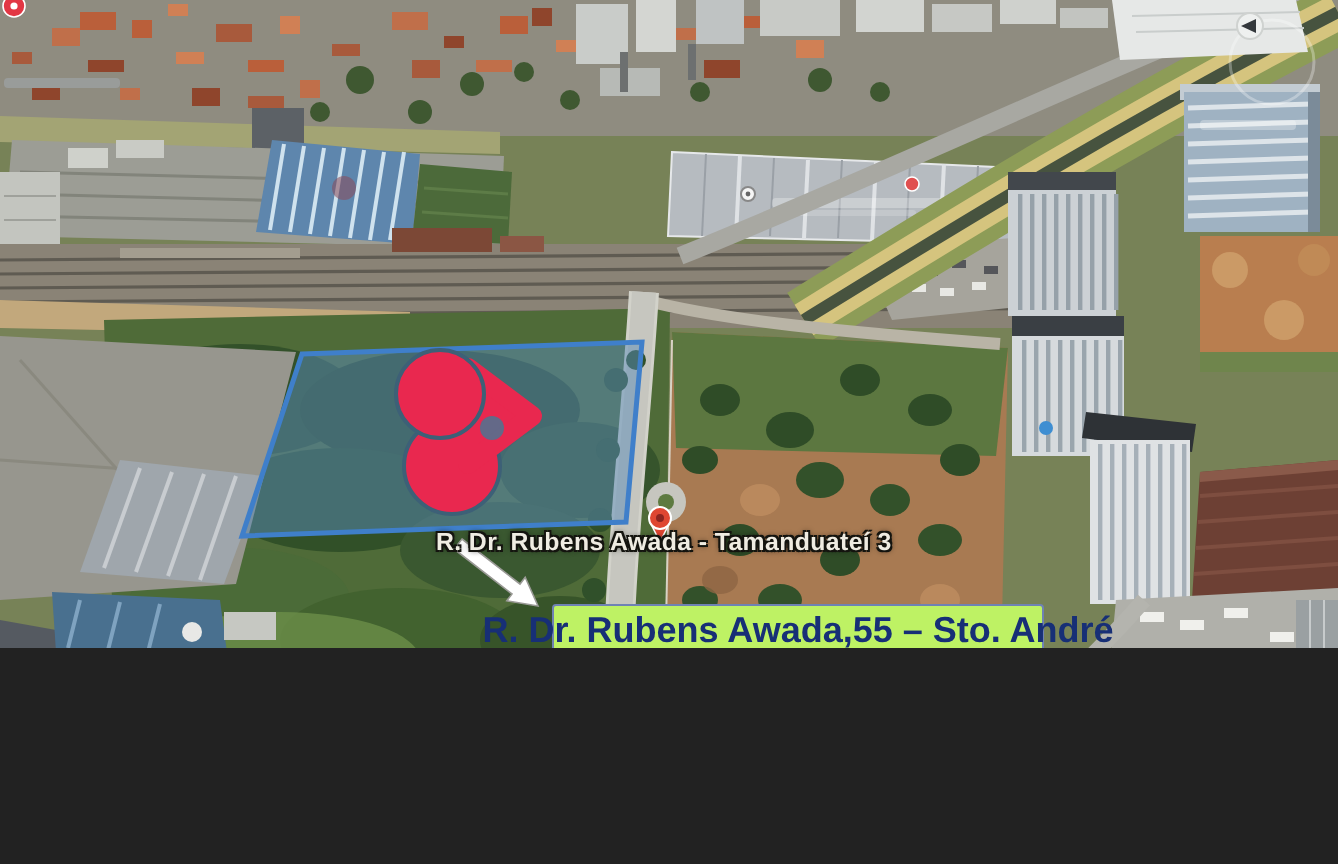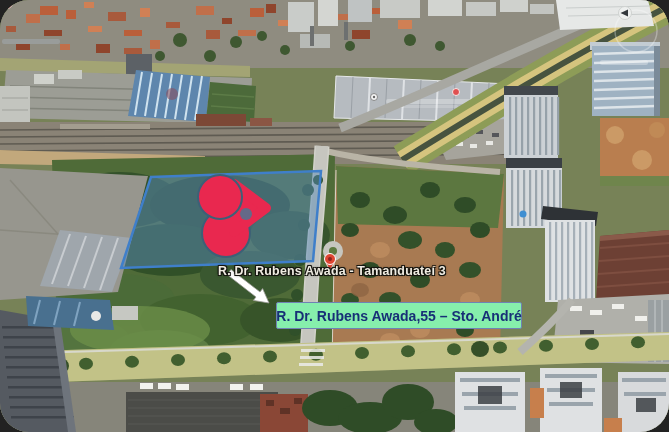--- a/index.html
+++ b/index.html
@@ -1,30 +1,30 @@
 <!DOCTYPE html>
 <html><head>
 <meta charset="utf-8">
 <style>
   html,body{margin:0;padding:0;background:#222;}
-  .stage{position:relative;width:669px;height:432px;overflow:hidden;
-         font-family:"Liberation Sans",sans-serif;background:#778257;border-radius:29px;}
+  .stage{position:relative;width:669px;height:324px;overflow:hidden;
+         font-family:"Liberation Sans",sans-serif;background:#778257;}
   .stage svg{position:absolute;left:0;top:0;}
   .place-label{
     position:absolute;left:218px;top:264px;width:222px;height:16px;
     font-size:12.4px;font-weight:bold;color:#efece2;text-align:center;
     letter-spacing:.2px;white-space:nowrap;
     text-shadow:-1px -1px 0 #14140f,1px -1px 0 #14140f,-1px 1px 0 #14140f,
                  1px 1px 0 #14140f,0 0 3px #000;
     z-index:6;pointer-events:none;}
   .address-banner{
     position:absolute;left:276px;top:302px;width:246px;height:27px;
-    background:#86efac;border:1px solid #6f82b4;border-radius:2px;
+    background:#bef264;border:1px solid #6f82b4;border-radius:2px;
     box-sizing:border-box;display:flex;align-items:center;justify-content:center;
-    font-size:14px;font-weight:bold;color:#172f76;white-space:nowrap;
+    font-size:18px;font-weight:bold;color:#172f76;white-space:nowrap;
     z-index:7;}
 </style>
 </head>
 <body>
 
 <div class="stage">
 
   <svg id="scene" width="669" height="432" viewBox="0 0 669 432">
     <rect x="0" y="0" width="669" height="432" fill="#778257"></rect>
 

